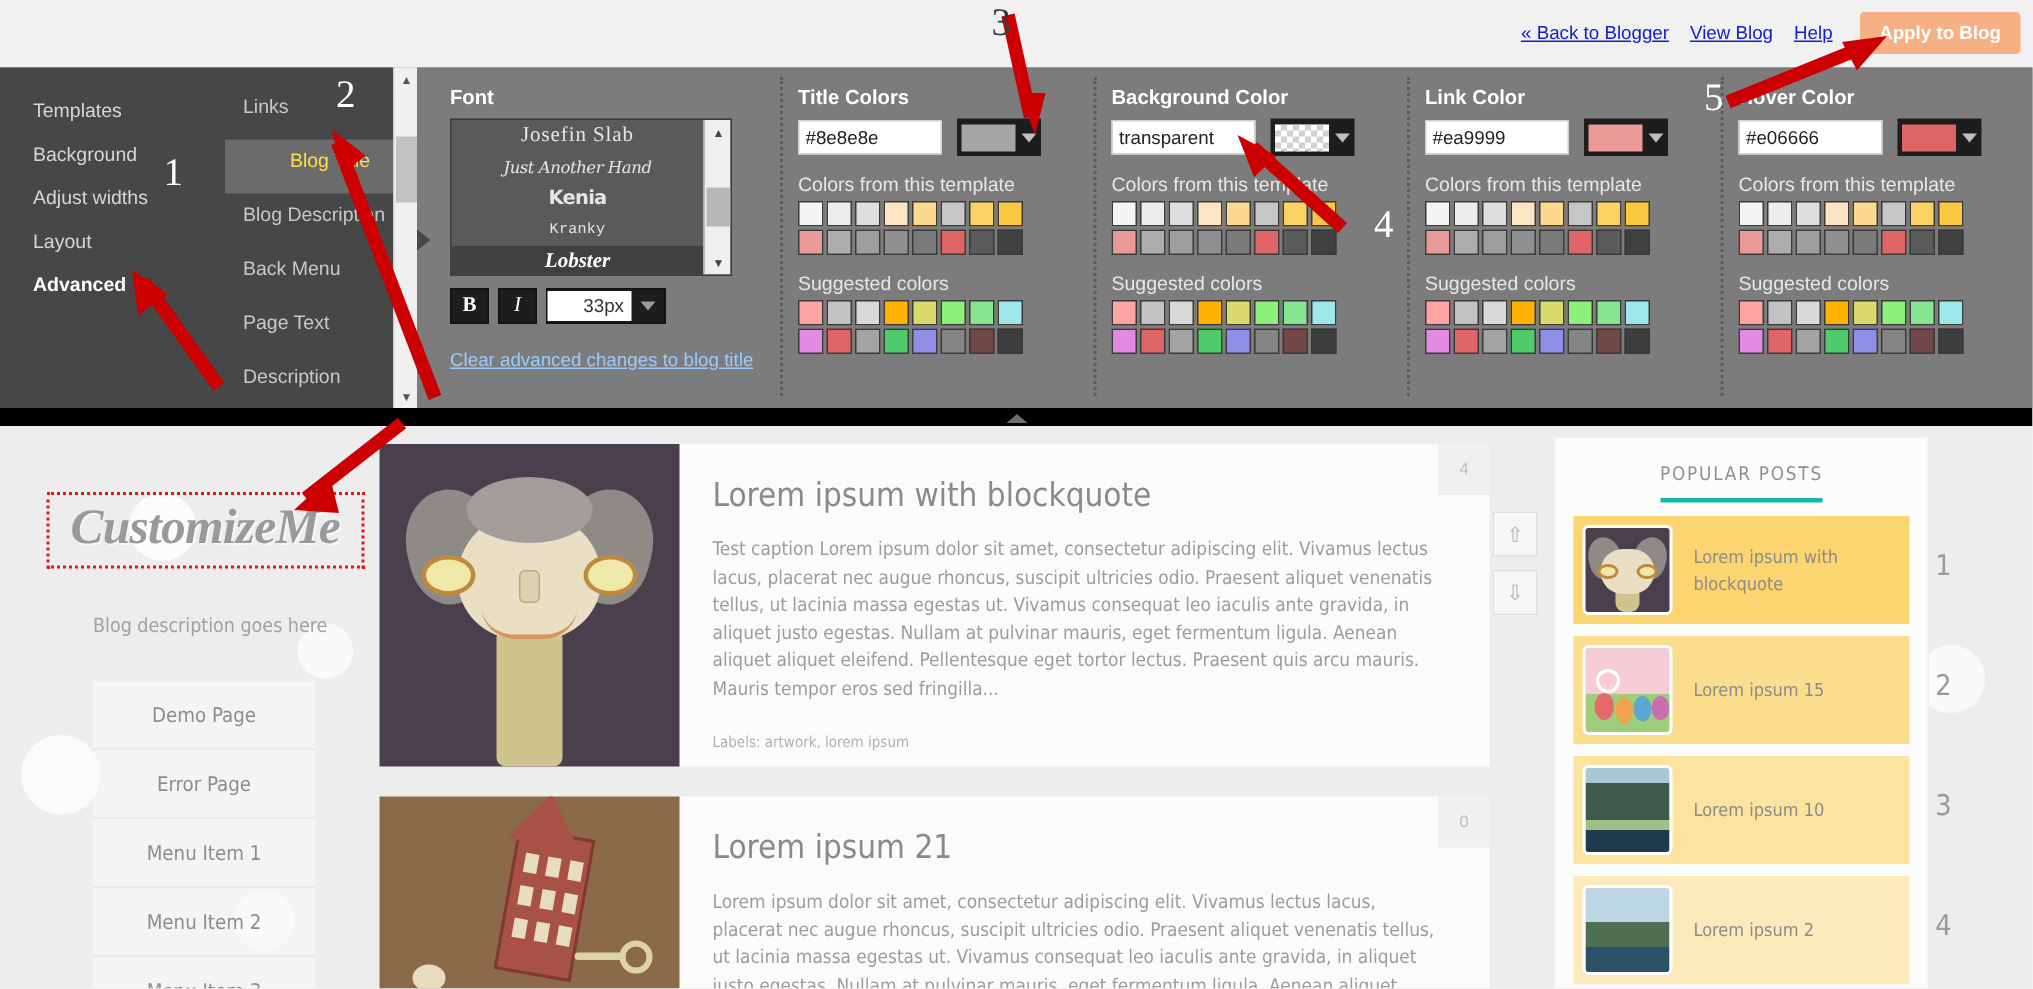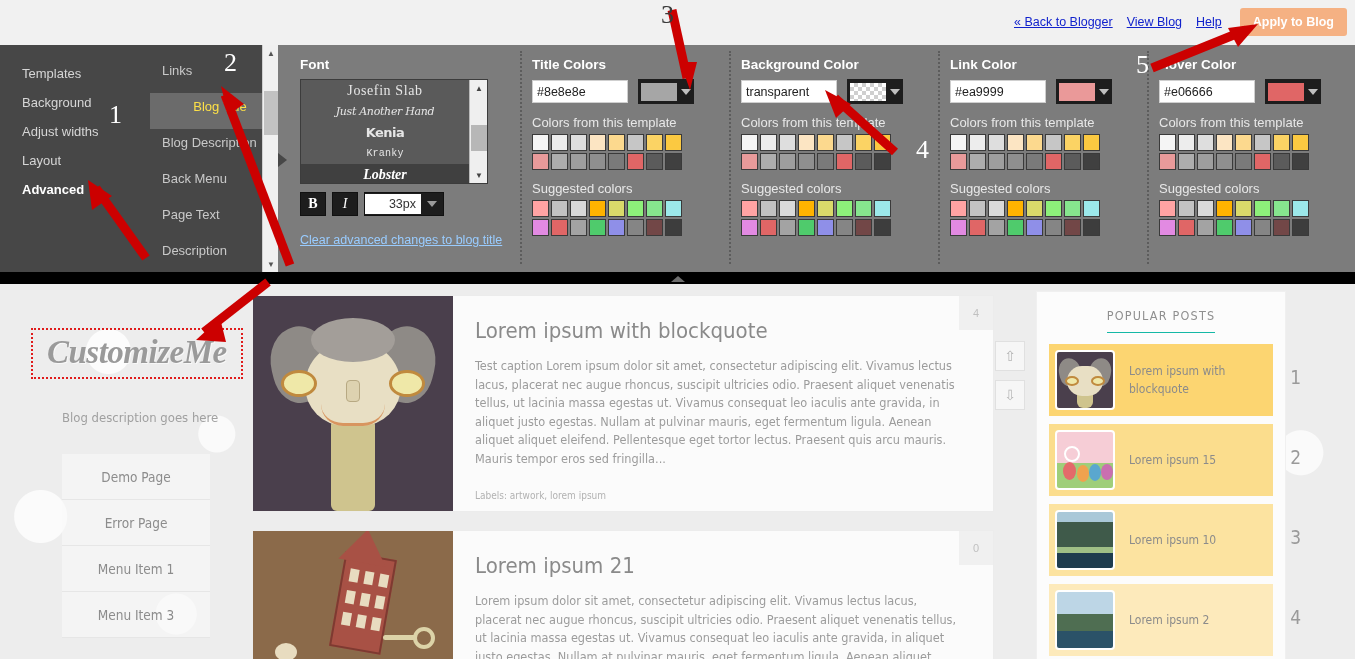--- a/index.html
+++ b/index.html
@@ -356,21 +356,21 @@
     position: absolute; left: 1037px; top: 8px; width: 248px;
     background: #fcfcfc; padding: 16px 12px 14px 12px;
     box-shadow: 0 0 0 1px #f0f0f0;
   }
   .pp-title {
     text-align: center;
     font-family: "DejaVu Sans Condensed", "DejaVu Sans", sans-serif;
     font-size: 12.5px; letter-spacing: 1.2px; color: #8f8f8f;
     padding-bottom: 9px; margin-bottom: 12px;
   }
-  .pp-title span { border-bottom: 1px solid #14b8a6; padding-bottom: 9px; }
+  .pp-title span { border-bottom: 3px solid #14b8a6; padding-bottom: 9px; }
   .pp-item {
     display: flex; align-items: center; height: 72px; margin-bottom: 8px;
     padding: 6px; cursor: pointer; position: relative;
   }
   .pp-item.i1 { background: #fcd571; }
   .pp-item.i2 { background: #fbdd8d; }
   .pp-item.i3 { background: #fce3a0; }
   .pp-item.i4 { background: #fdeabb; }
   .pp-thumb {
     width: 60px; height: 60px; flex-shrink: 0; border: 2px solid #ffffff;
@@ -688,20 +688,21 @@
 
       <div class="blog-header">
         <div class="blog-title-wrap">
           <div class="blog-title">CustomizeMe</div>
         </div>
         <div class="blog-desc">Blog description goes here</div>
         <div class="menu-list">
           <div class="menu-item">Demo Page</div>
           <div class="menu-item">Error Page</div>
           <div class="menu-item">Menu Item 1</div>
+          <div class="menu-item">Menu Item 2</div>
           <div class="menu-item">Menu Item 3</div>
         </div>
       </div>
 
       <div class="posts-col">
 
         <div class="post">
           <div class="post-thumb art-ostrich">
             <div class="hair-l"></div>
               <div class="hair-r"></div>

